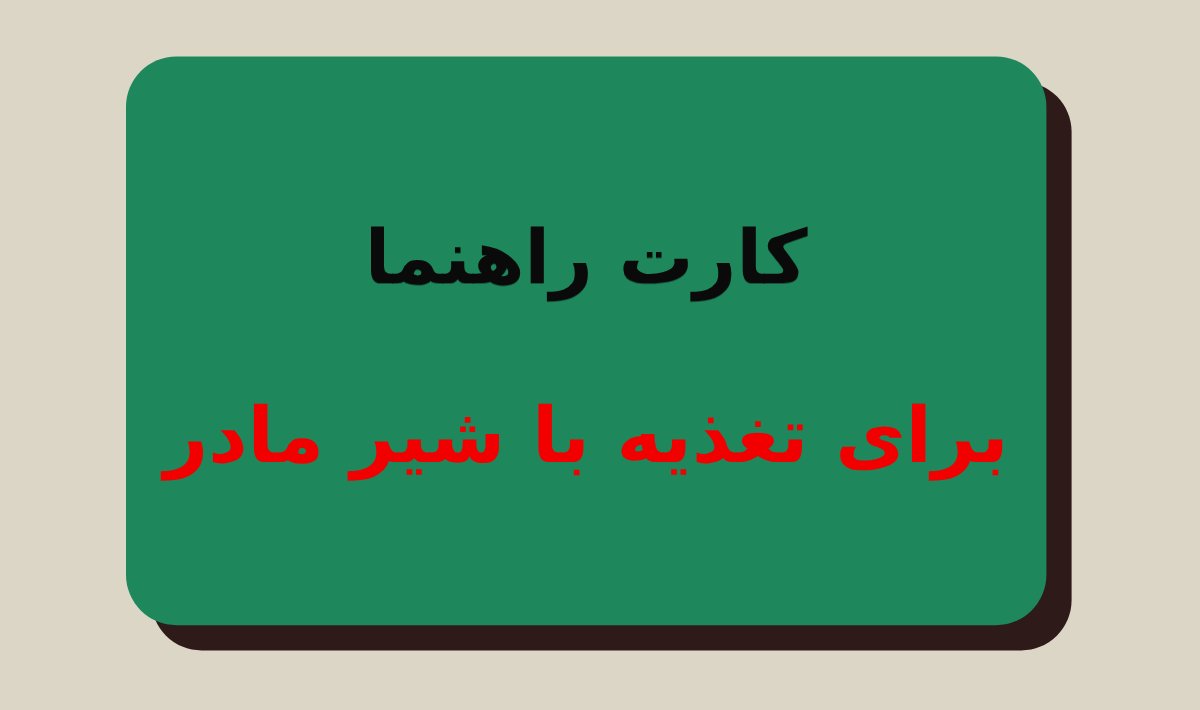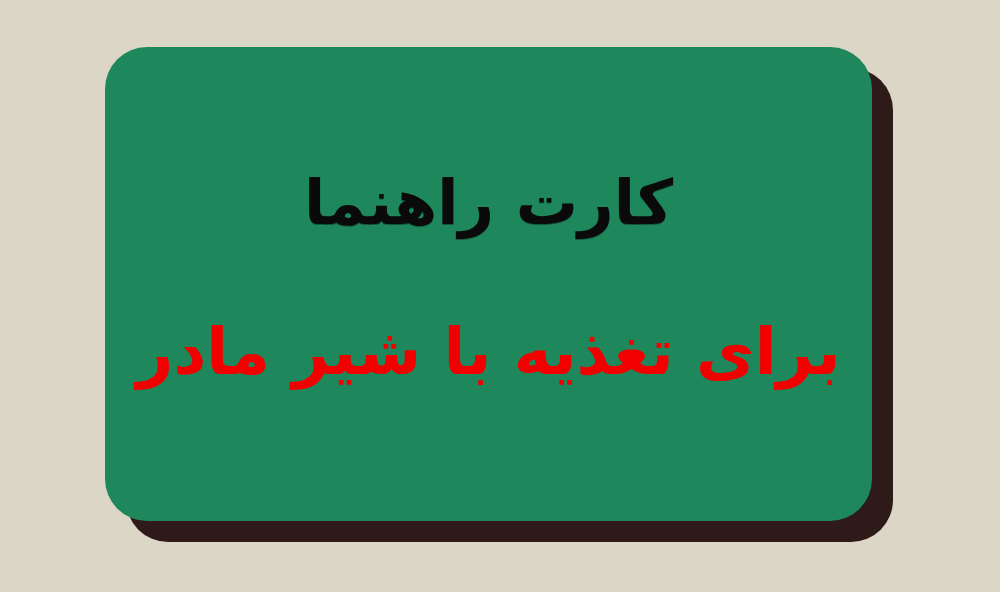--- a/index.html
+++ b/index.html
@@ -58,40 +58,40 @@
   }
 
   
   .card-title {
     color: #0A0A0A;
     font-family: "DejaVu Sans", "Liberation Sans", sans-serif;
     font-size: 62px;
     font-weight: 700;
     line-height: 1.18;
     letter-spacing: 0;
-    margin: 0;
+    margin: 12px;
     padding: 0;
     white-space: nowrap;
     
     text-shadow: 0 1px 0 rgba(0,0,0,0.35);
   }
 
   
   .line-gap {
     height: 64px;
   }
 
   
   .card-subtitle {
     color: #F20000;
     font-family: "DejaVu Sans", "Liberation Sans", sans-serif;
     font-size: 64px;
     font-weight: 700;
     line-height: 1.18;
-    margin: 12px;
+    margin: 0;
     padding: 0;
     white-space: nowrap;
   }
 </style>
 </head>
 <body>
 
 <div class="stage">
 
   <div class="card-shadow"></div>

